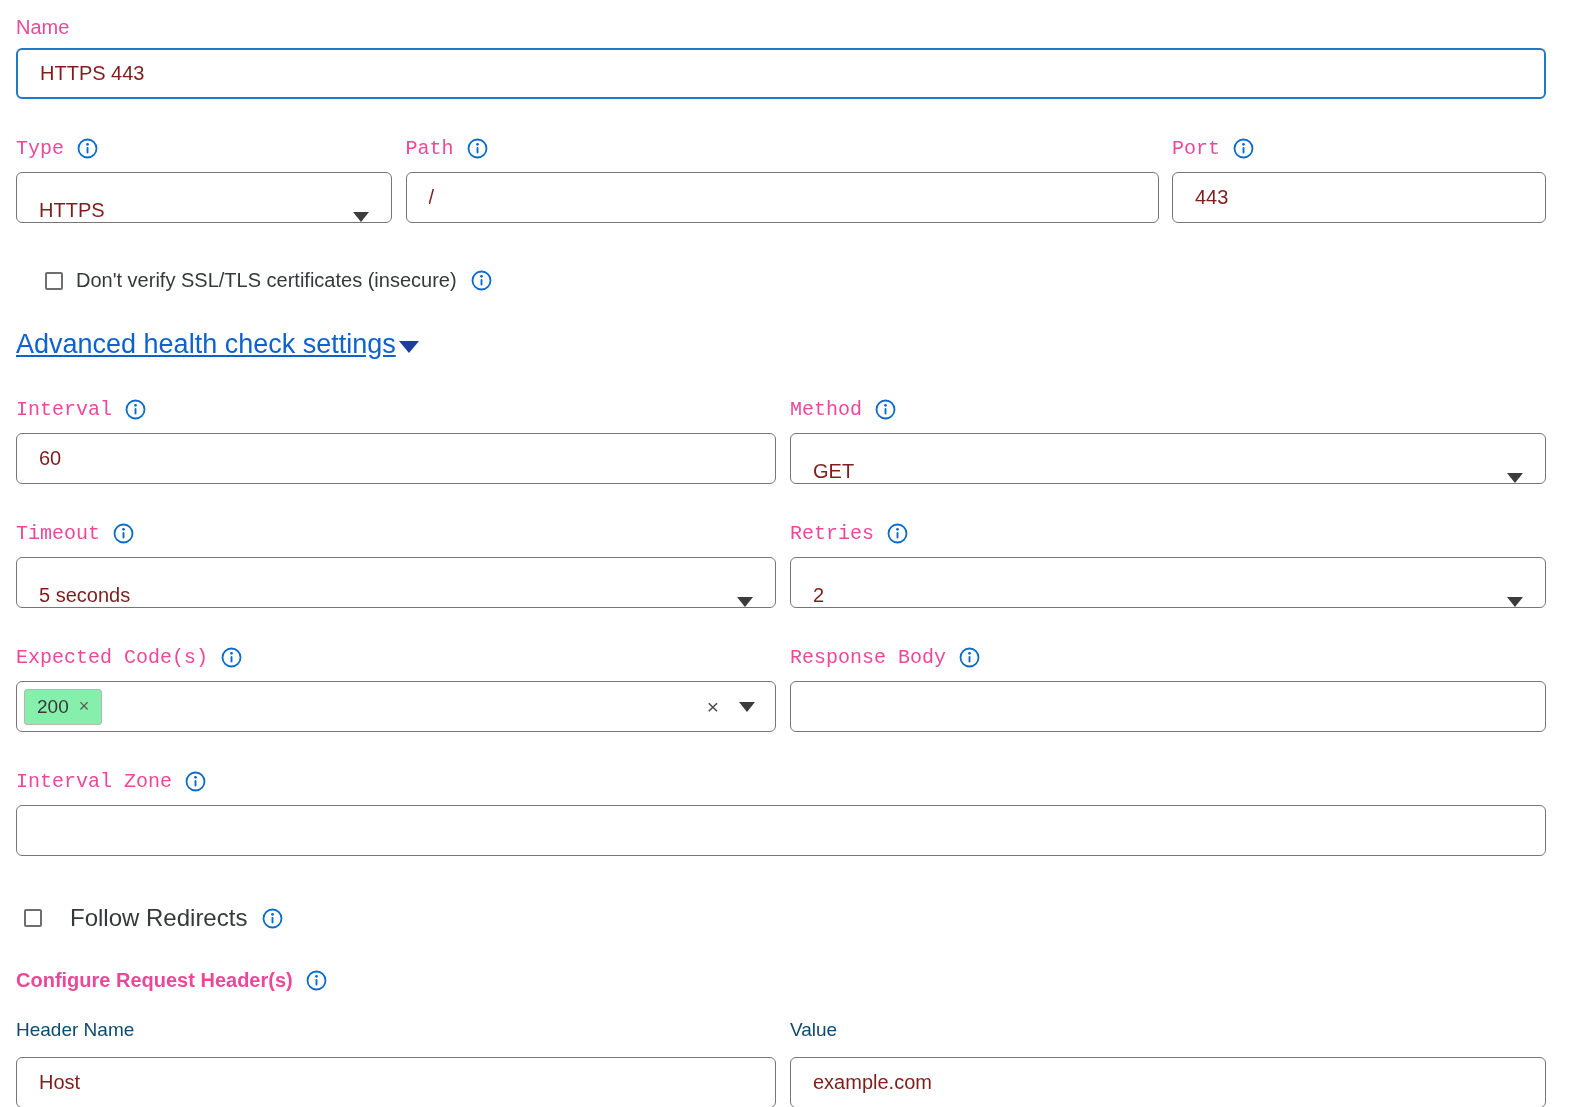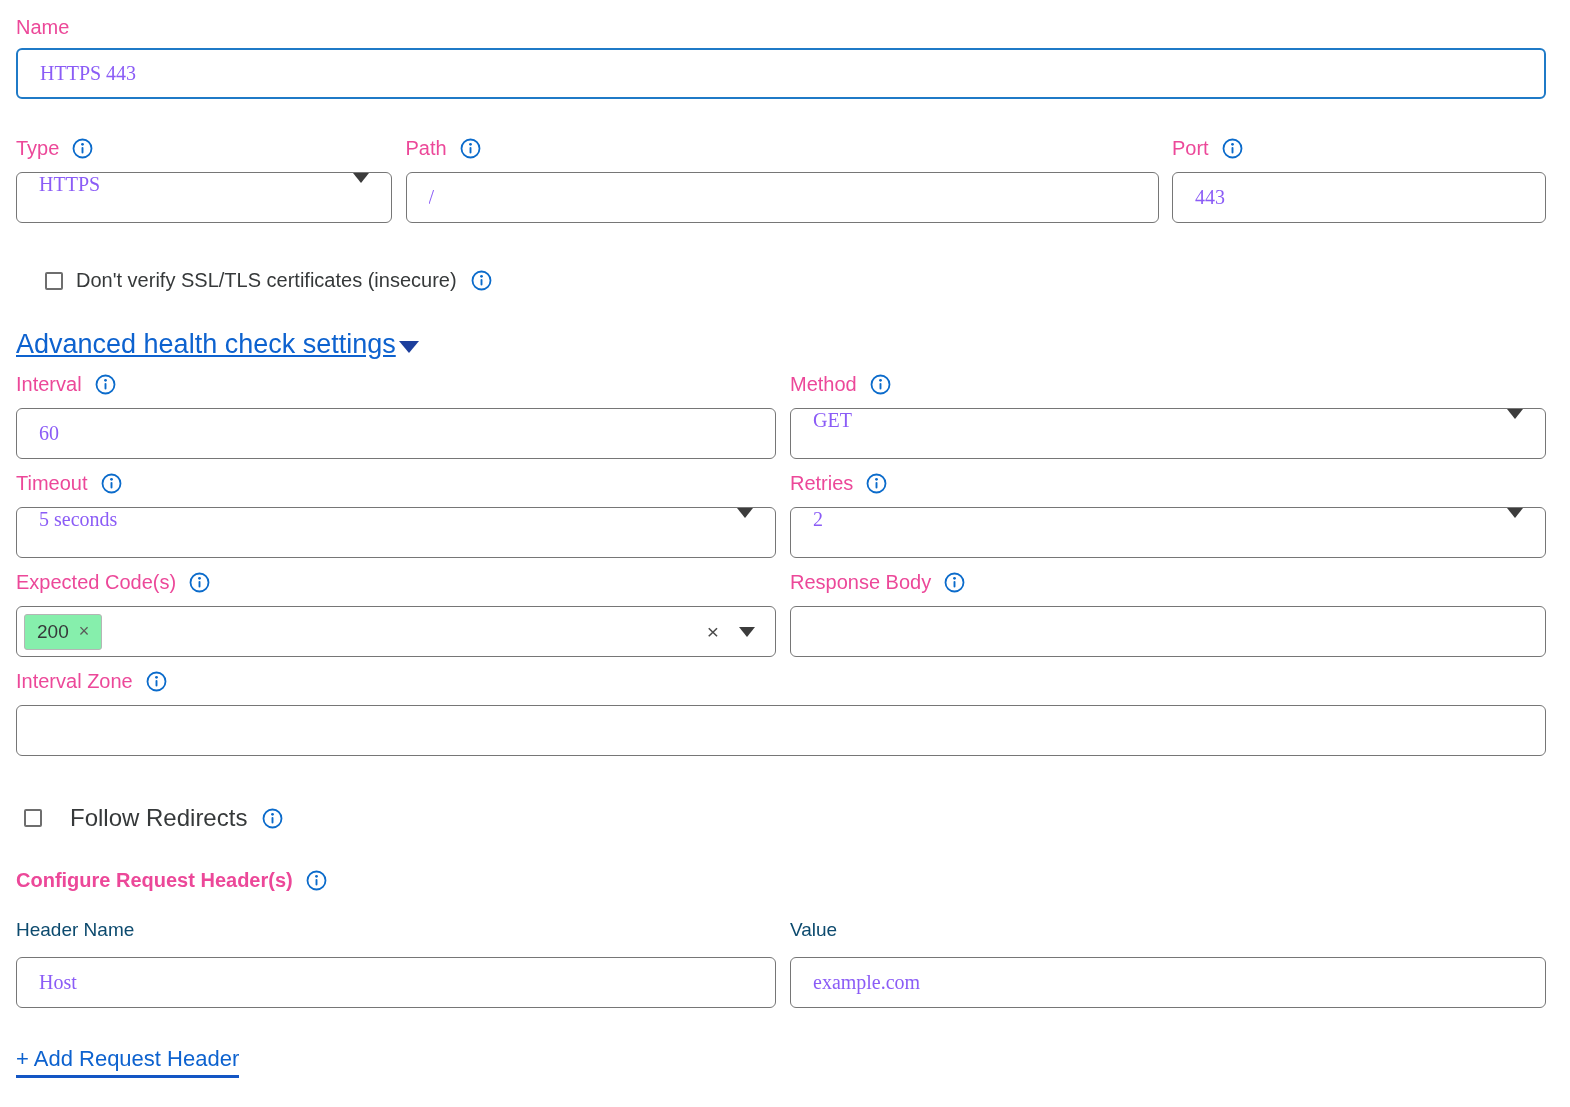--- a/index.html
+++ b/index.html
@@ -16,31 +16,31 @@
     display: flex; align-items: center; gap: 13px;
     font-size: 20px; color: #ec4899;
   }
   .info-icon { width: 21px; height: 21px; display: inline-block; flex: 0 0 auto; cursor: pointer; }
 
   .text-input, .select-box {
     height: 51px;
     border: 1px solid #767676;
     border-radius: 6px;
     background: #fff;
-    font-family: Liberation Serif, serif;
+    font-family: Liberation Sans, sans-serif;
     font-size: 20px;
-    color: #8b5cf6;
+    color: #7f1d1d;
     width: 100%;
     padding: 0 22px;
     outline: none;
   }
   .text-input.focused { border: 2px solid #1f7ac7; }
 
   .select-box {
-    display: flex; align-items: flex-start; justify-content: space-between;
+    display: flex; align-items: flex-end; justify-content: space-between;
     cursor: pointer;
   }
   .caret {
     width: 0; height: 0; flex: 0 0 auto;
     border-left: 8px solid transparent;
     border-right: 8px solid transparent;
     border-top: 10px solid #3c3c3c;
   }
 
   .row-name-input { margin-top: 9px; }
@@ -49,21 +49,21 @@
     display: grid;
     grid-template-columns: 376px 753px 374px;
     column-gap: 13.5px;
     margin-top: 38px;
   }
   .grid-2 {
     display: grid;
     grid-template-columns: 760px 756px;
     column-gap: 14px;
   }
-  .field .label-row { margin-bottom: 12px; }
+  .field .label-row { margin-bottom: 12px; font-family: Liberation Mono, monospace; }
 
   .checkbox-row { display: flex; align-items: center; margin-top: 46px; padding-left: 22px; }
   .checkbox {
     width: 18px; height: 18px;
     border: 2px solid #6e6e6e;
     border-radius: 2px;
     background: #fff;
     cursor: pointer;
     flex: 0 0 auto;
   }
@@ -79,21 +79,21 @@
     text-align: center;
   }
   .advanced-caret {
     width: 0; height: 0; margin-left: 3px; margin-top: 4px;
     border-left: 10px solid transparent;
     border-right: 10px solid transparent;
     border-top: 12px solid #1d3f9c;
     cursor: pointer;
   }
 
-  .section { margin-top: 13px; }
+  .section { margin-top: 38px; }
 
   .multiselect {
     height: 51px;
     border: 1px solid #767676;
     border-radius: 6px;
     display: flex; align-items: center;
     padding: 0 20px 0 7px;
     cursor: pointer;
   }
   .chip {

